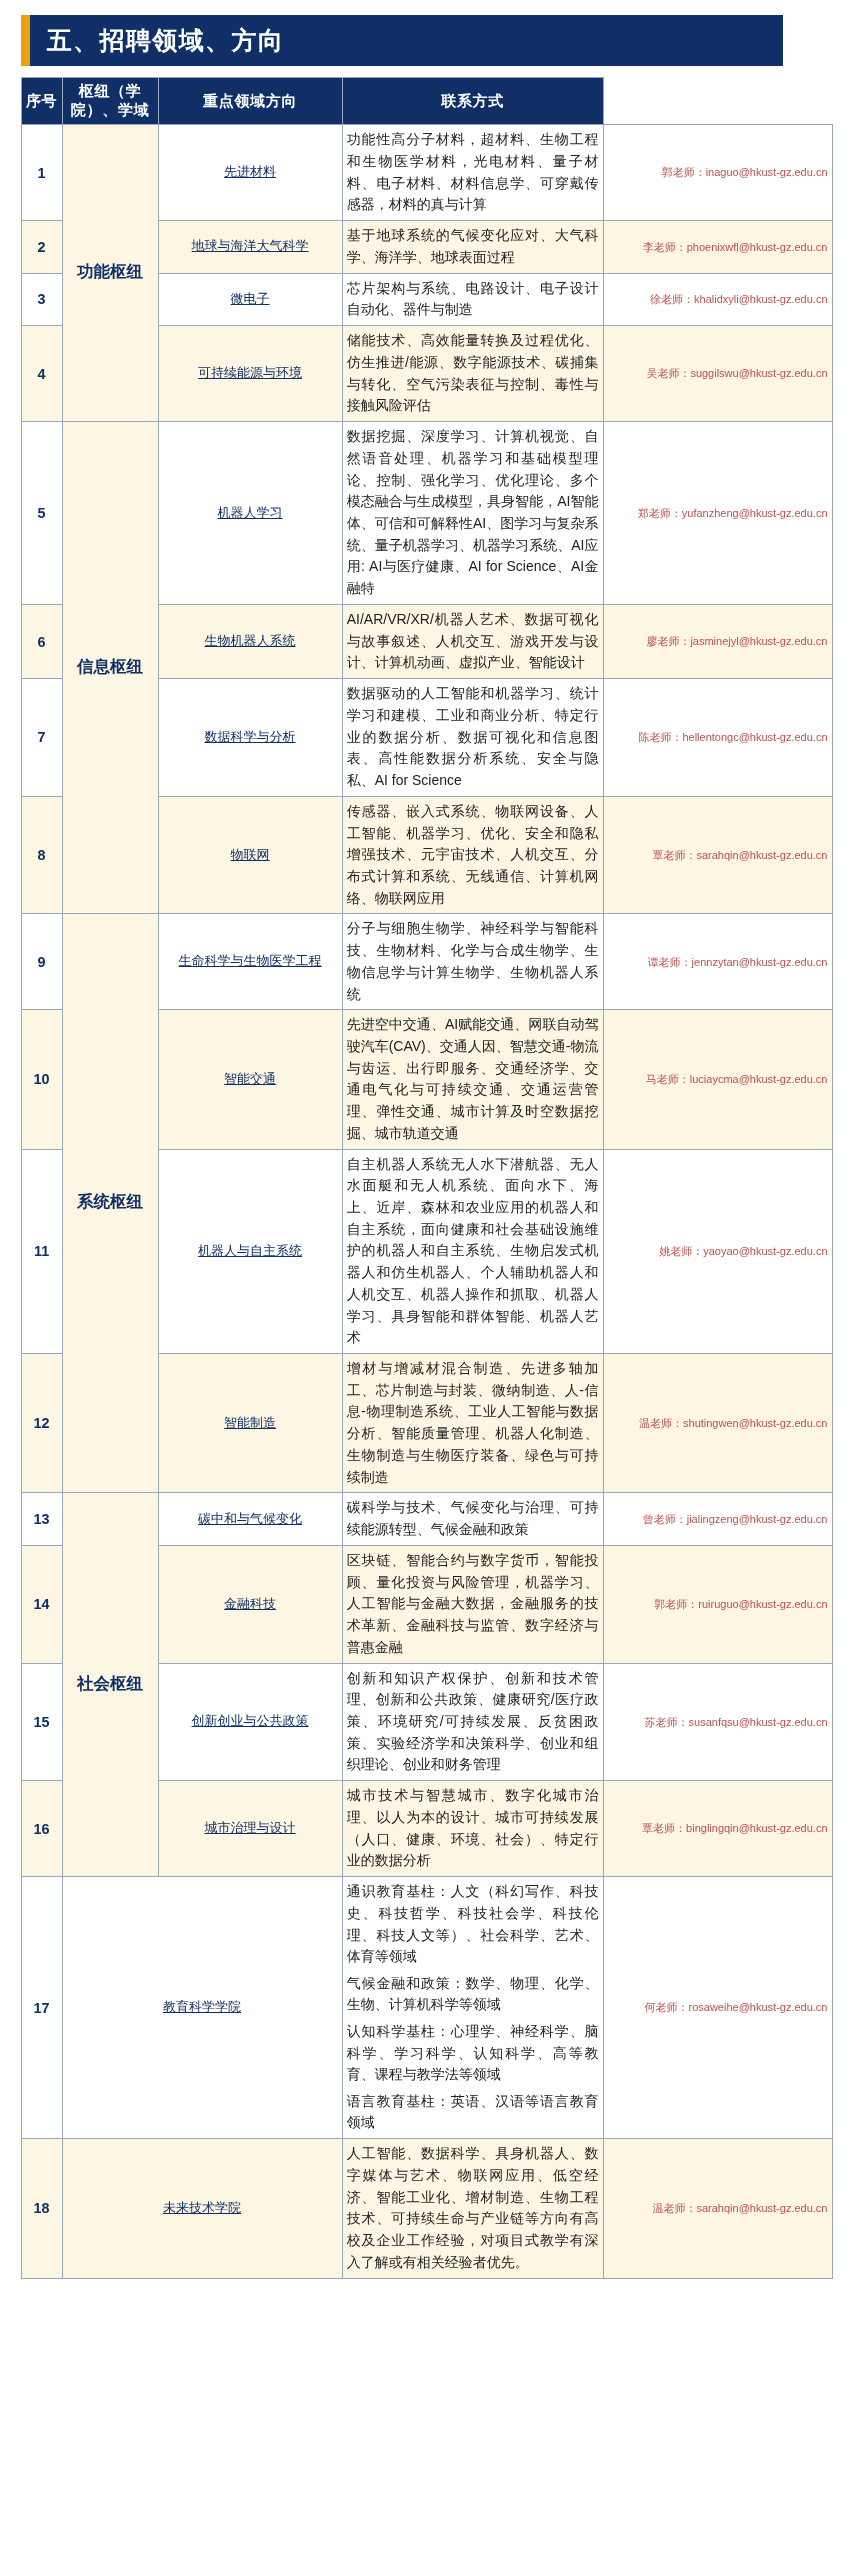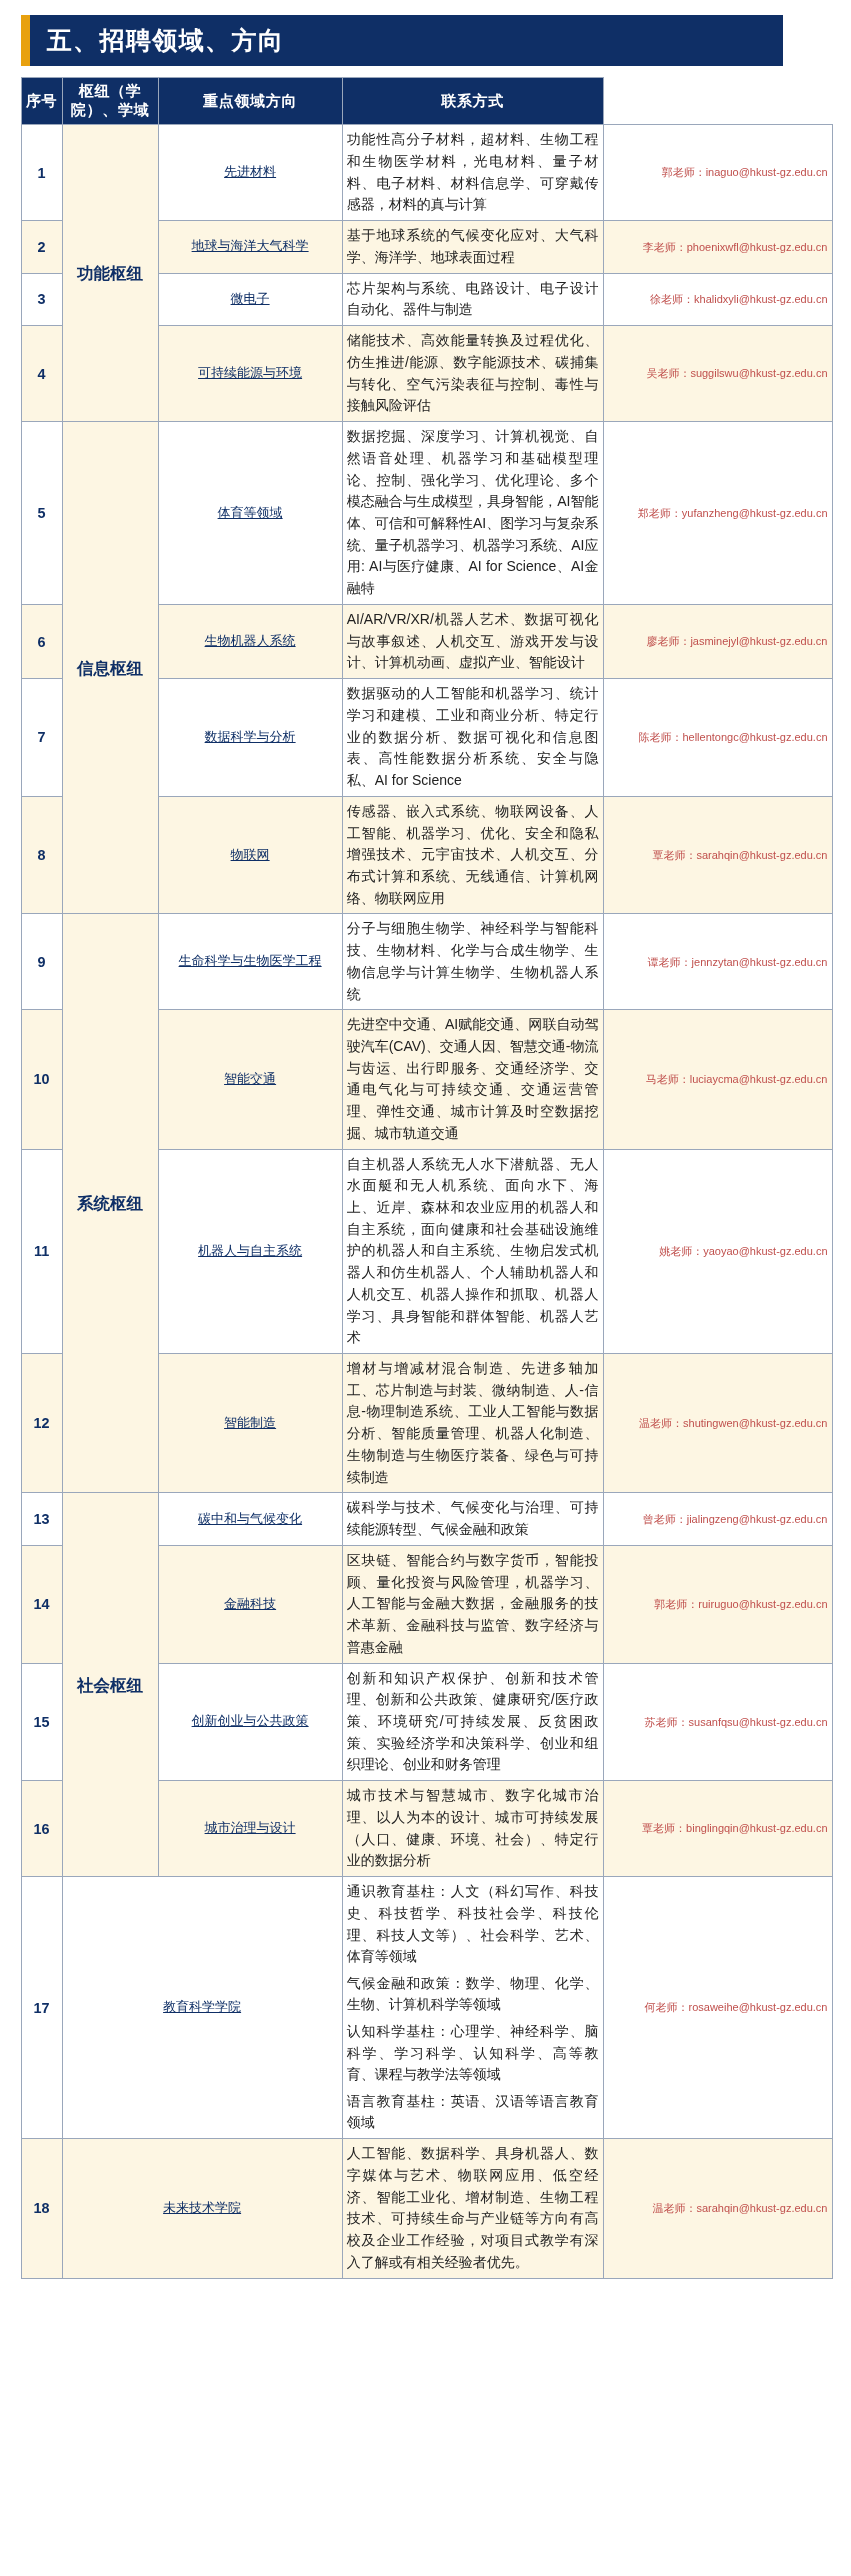--- a/index.html
+++ b/index.html
@@ -73,20 +73,21 @@
     font-size: 14.4px;
     font-weight: bold;
     color: #0f2f66;
   }
   td.hub {
     text-align: center;
     font-size: 16.5px;
     font-weight: bold;
     color: #0f2f66;
     line-height: 1.35;
+    font-family: Liberation Mono, monospace;
   }
   td.disc {
     text-align: center;
     font-size: 13px;
     color: #0f2f66;
     line-height: 1.45;
     padding: 5.5px 5.5px;
     text-decoration: underline;
   }
   td.field {
@@ -170,21 +171,21 @@
           <td class="no">4</td>
           <td class="disc">可持续能源与环境</td>
           <td class="field">
             <p>储能技术、高效能量转换及过程优化、仿生推进/能源、数字能源技术、碳捕集与转化、空气污染表征与控制、毒性与接触风险评估</p>
           </td>
           <td class="ctc">吴老师：suggilswu@hkust-gz.edu.cn</td>
         </tr>
         <tr class="tint-a">
           <td class="no">5</td>
           <td class="hub hub-tint" rowspan="4">信息枢纽</td>
-          <td class="disc">体育等领域</td>
+          <td class="disc">机器人学习</td>
           <td class="field">
             <p>数据挖掘、深度学习、计算机视觉、自然语音处理、机器学习和基础模型理论、控制、强化学习、优化理论、多个模态融合与生成模型，具身智能，AI智能体、可信和可解释性AI、图学习与复杂系统、量子机器学习、机器学习系统、AI应用: AI与医疗健康、AI for Science、AI金融特</p>
           </td>
           <td class="ctc">郑老师：yufanzheng@hkust-gz.edu.cn</td>
         </tr>
         <tr class="tint-b">
           <td class="no">6</td>
           <td class="disc">生物机器人系统</td>
           <td class="field">
             <p>AI/AR/VR/XR/机器人艺术、数据可视化与故事叙述、人机交互、游戏开发与设计、计算机动画、虚拟产业、智能设计</p>

